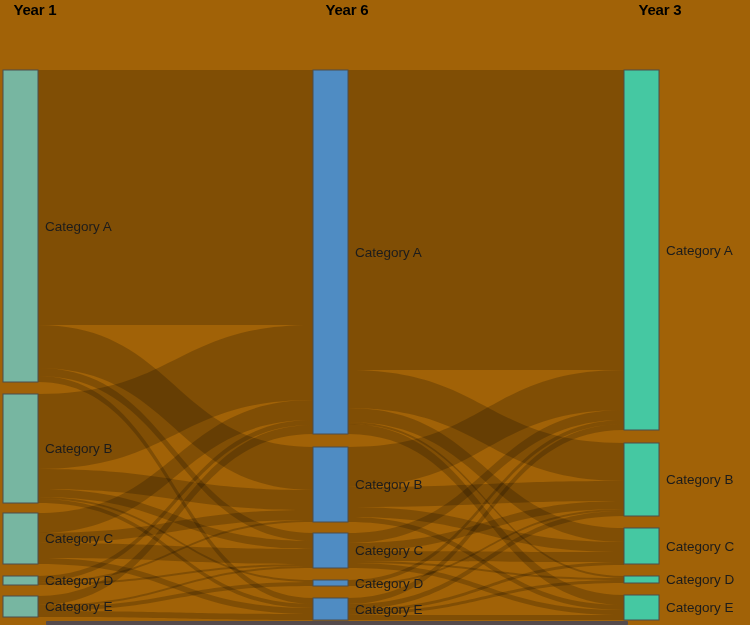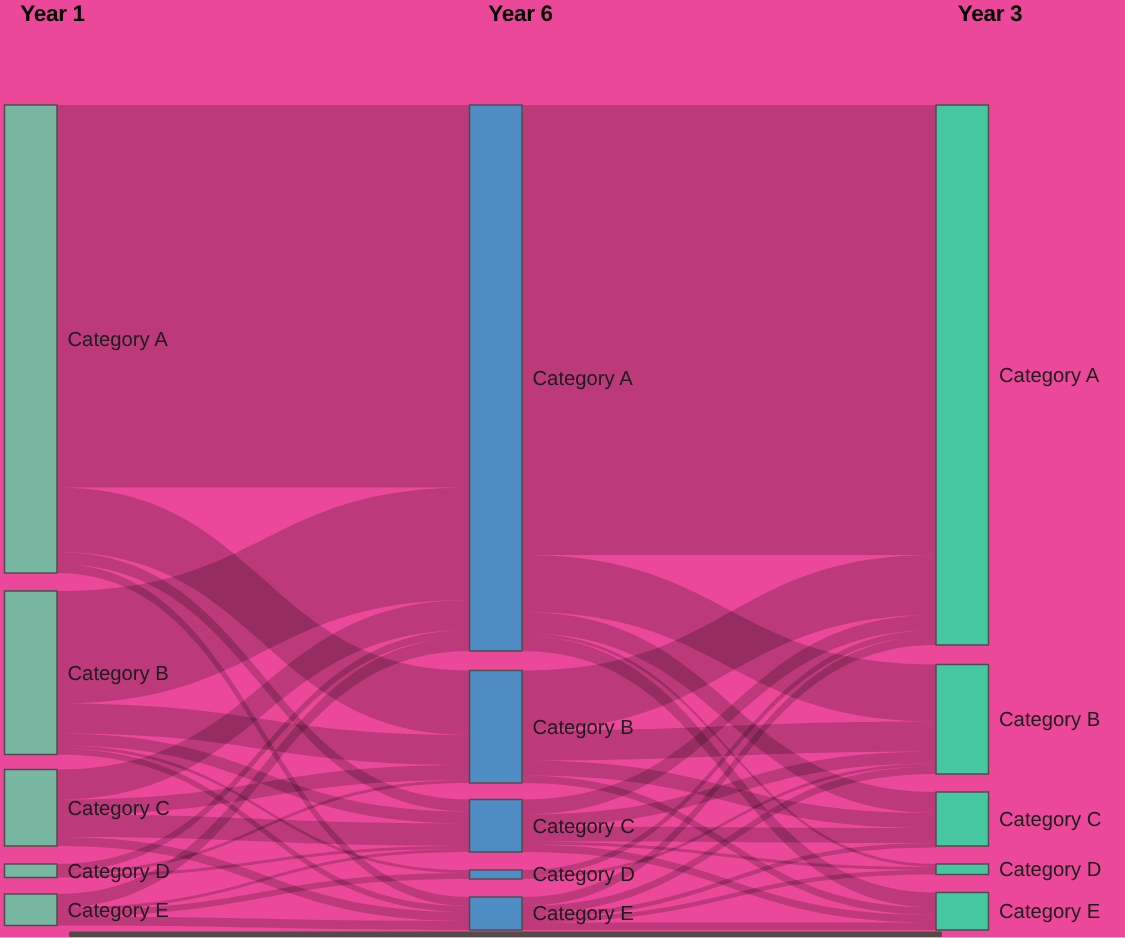--- a/index.html
+++ b/index.html
@@ -1,19 +1,19 @@
 <!DOCTYPE html>
 <html><head>
 <meta charset="utf-8">
 <style>
   html,body{margin:0;padding:0;background:#ffffff;}
   #stage{
     position:relative;
     width:750px;height:625px;
-    background:#ec4899;
+    background:#a16207;
     overflow:hidden;
     font-family:"Liberation Sans", sans-serif;
   }
   .col-header{
     position:absolute;
     top:1px;
     transform:translateX(-50%);
     font-size:15px;
     font-weight:700;
     color:#000000;

